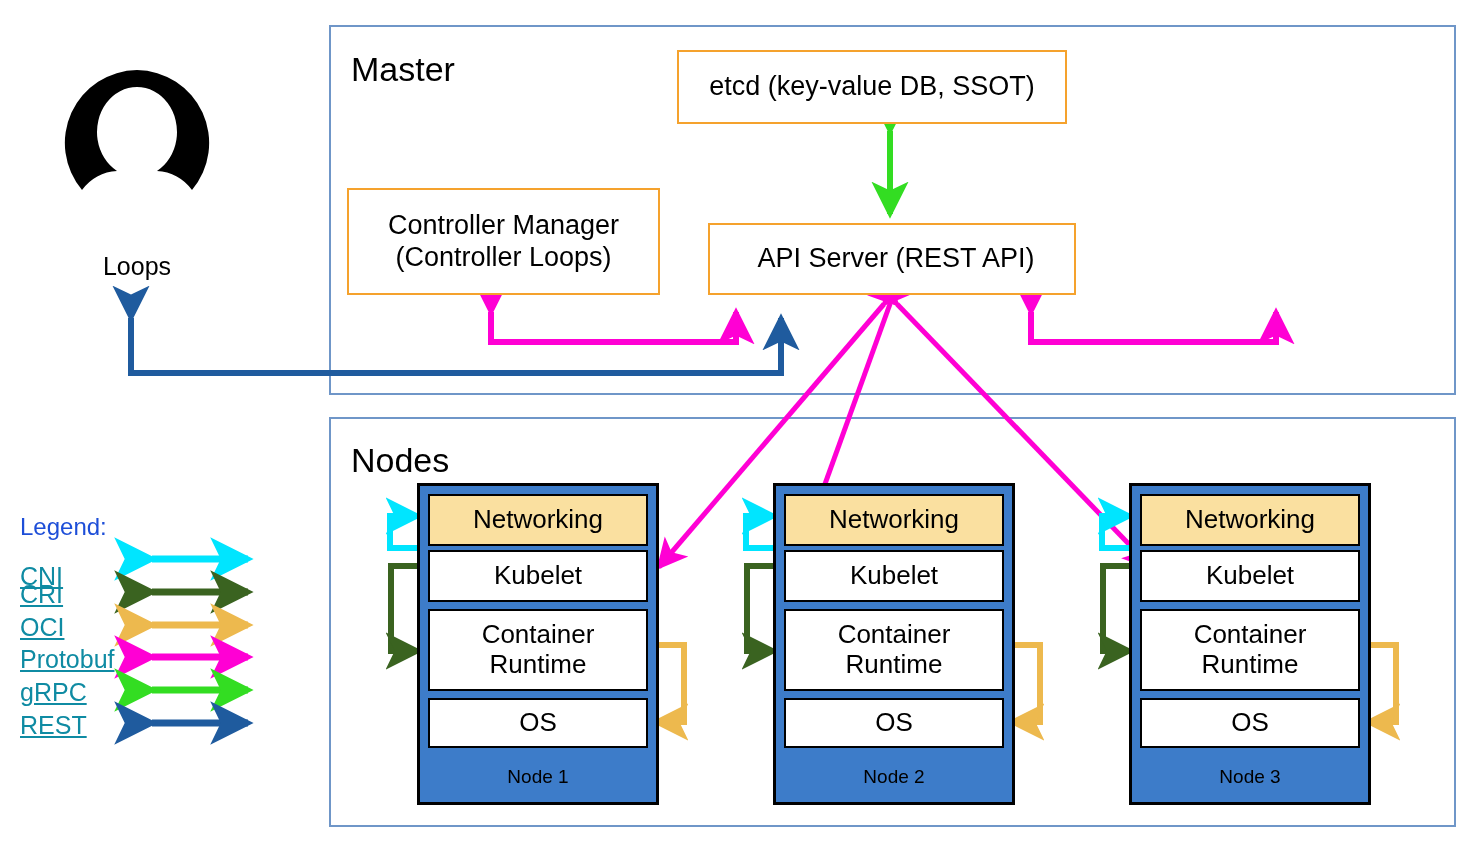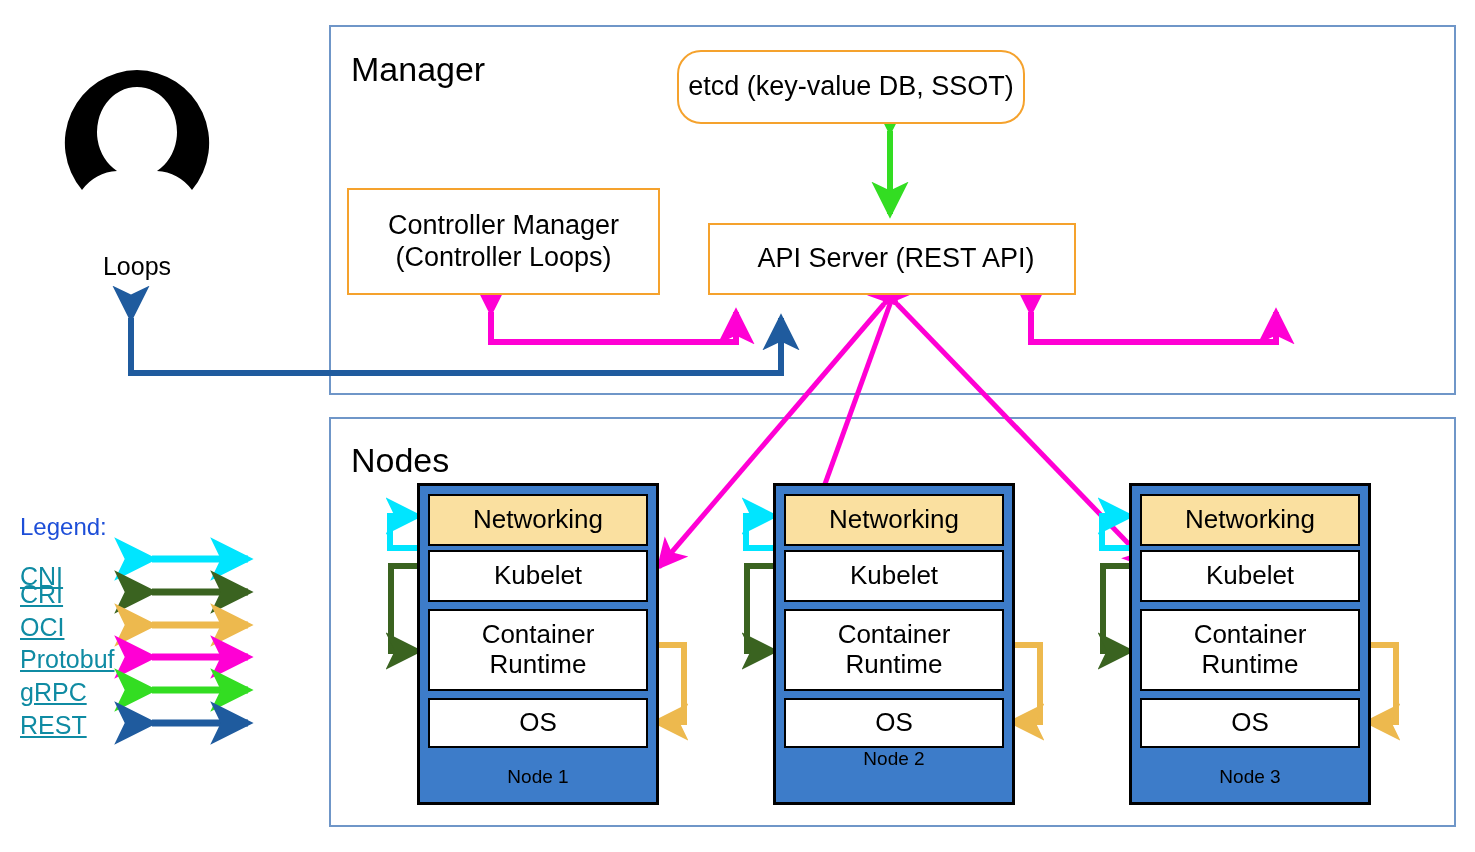--- a/index.html
+++ b/index.html
@@ -163,23 +163,23 @@
     <path d="M 1134,566 L 1103,566 L 1103,651 L 1130,651" fill="none" stroke="#3a6320" stroke-width="6" marker-end="url(#ah-olive)"></path>
     <path d="M 1365,645 L 1396,645 L 1396,722 L 1368,722" fill="none" stroke="#edb94e" stroke-width="6" marker-end="url(#ah-gold)"></path>
   </svg>
 
   <svg class="abs" style="left:62px; top:68px; width:150px; height:150px;" viewBox="0 0 150 150">
     <path d="M75 2 A73 73 0 0 0 20 122 A45 45 0 0 1 55 103
              A40 45 0 1 1 95 103 A45 45 0 0 1 130 122 A73 73 0 0 0 75 2 Z" fill="#000000"></path>
   </svg>
   <div class="user-caption" style="left:62px; top:252px; width:150px;">Loops</div>
 
-  <div class="group-title" style="left:351px; top:52px;">Manager</div>
-
-  <div class="abs comp-box" style="left:677px; top:50px; width:348px; height:74px;border-radius:24px;">
+  <div class="group-title" style="left:351px; top:52px;">Master</div>
+
+  <div class="abs comp-box" style="left:677px; top:50px; width:390px; height:74px;">
     <span>etcd (key-value DB, SSOT)</span>
   </div>
 
   <div class="abs comp-box" style="left:347px; top:188px; width:313px; height:107px; flex-direction:column;">
     <span>Controller Manager</span>
     <span>(Controller Loops)</span>
   </div>
 
   <div class="abs comp-box" style="left:708px; top:223px; width:368px; height:72px;padding-left:8px;">
     <span>API Server (REST API)</span>
@@ -212,21 +212,21 @@
     <div class="node-row" style="width:100%; height:52px; margin-top:4px;">
       <span>Kubelet</span>
     </div>
     <div class="node-row" style="width:100%; height:82px; margin-top:7px; flex-direction:column;">
       <span>Container</span>
       <span>Runtime</span>
     </div>
     <div class="node-row" style="width:100%; height:50px; margin-top:7px;">
       <span>OS</span>
     </div>
-    <div class="node-label" style="">Node 2</div>
+    <div class="node-label" style="margin-top:18px;">Node 2</div>
   </div>
 
   <div class="abs node-outer" style="left:1129px; top:483px; width:242px; height:322px; padding:8px 8px 0 8px;">
     <div class="node-row networking" style="width:100%; height:52px;">
       <span>Networking</span>
     </div>
     <div class="node-row" style="width:100%; height:52px; margin-top:4px;">
       <span>Kubelet</span>
     </div>
     <div class="node-row" style="width:100%; height:82px; margin-top:7px; flex-direction:column;">

